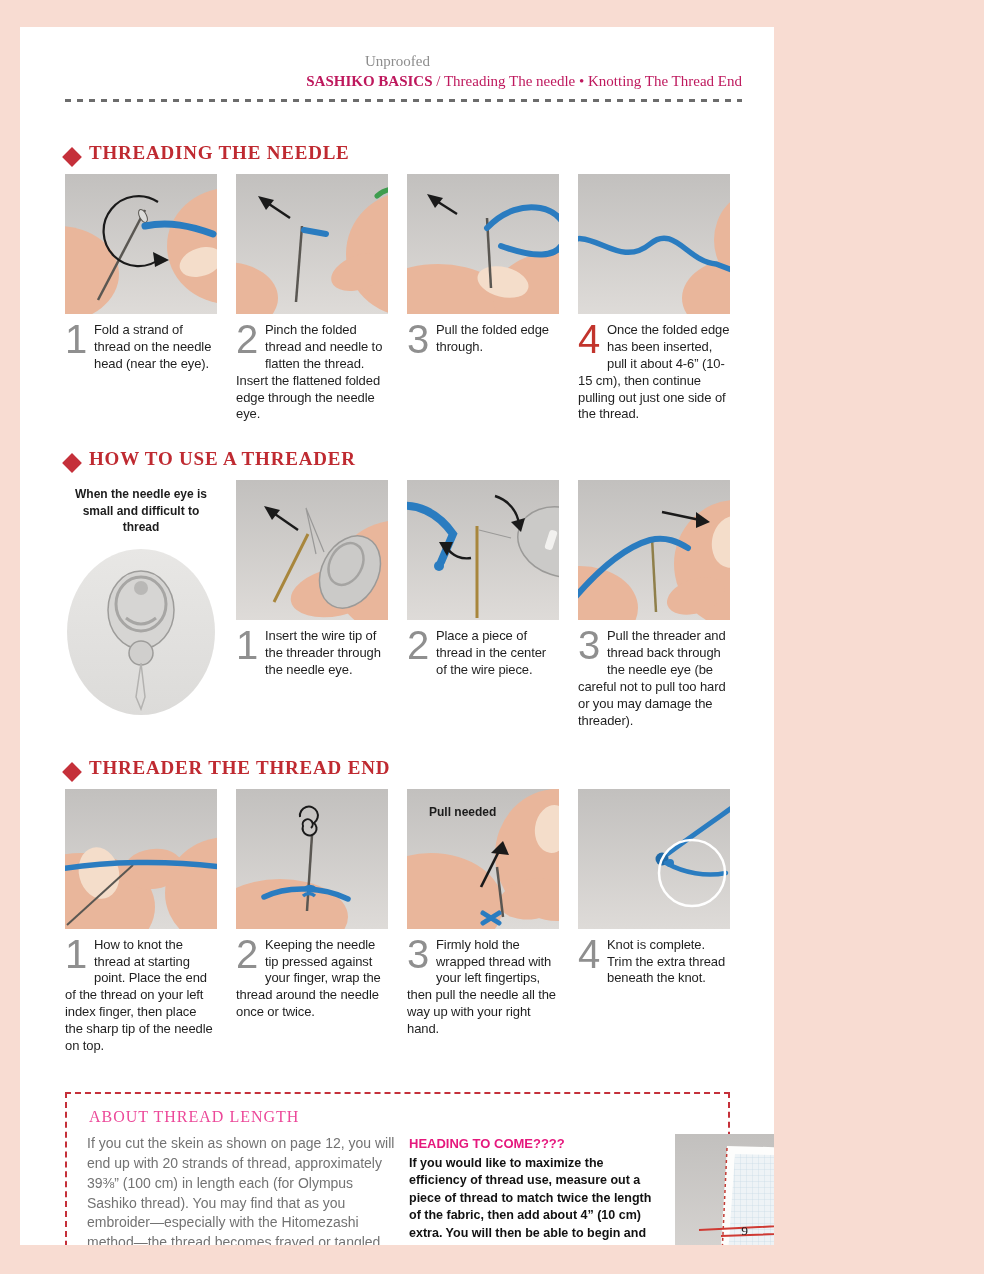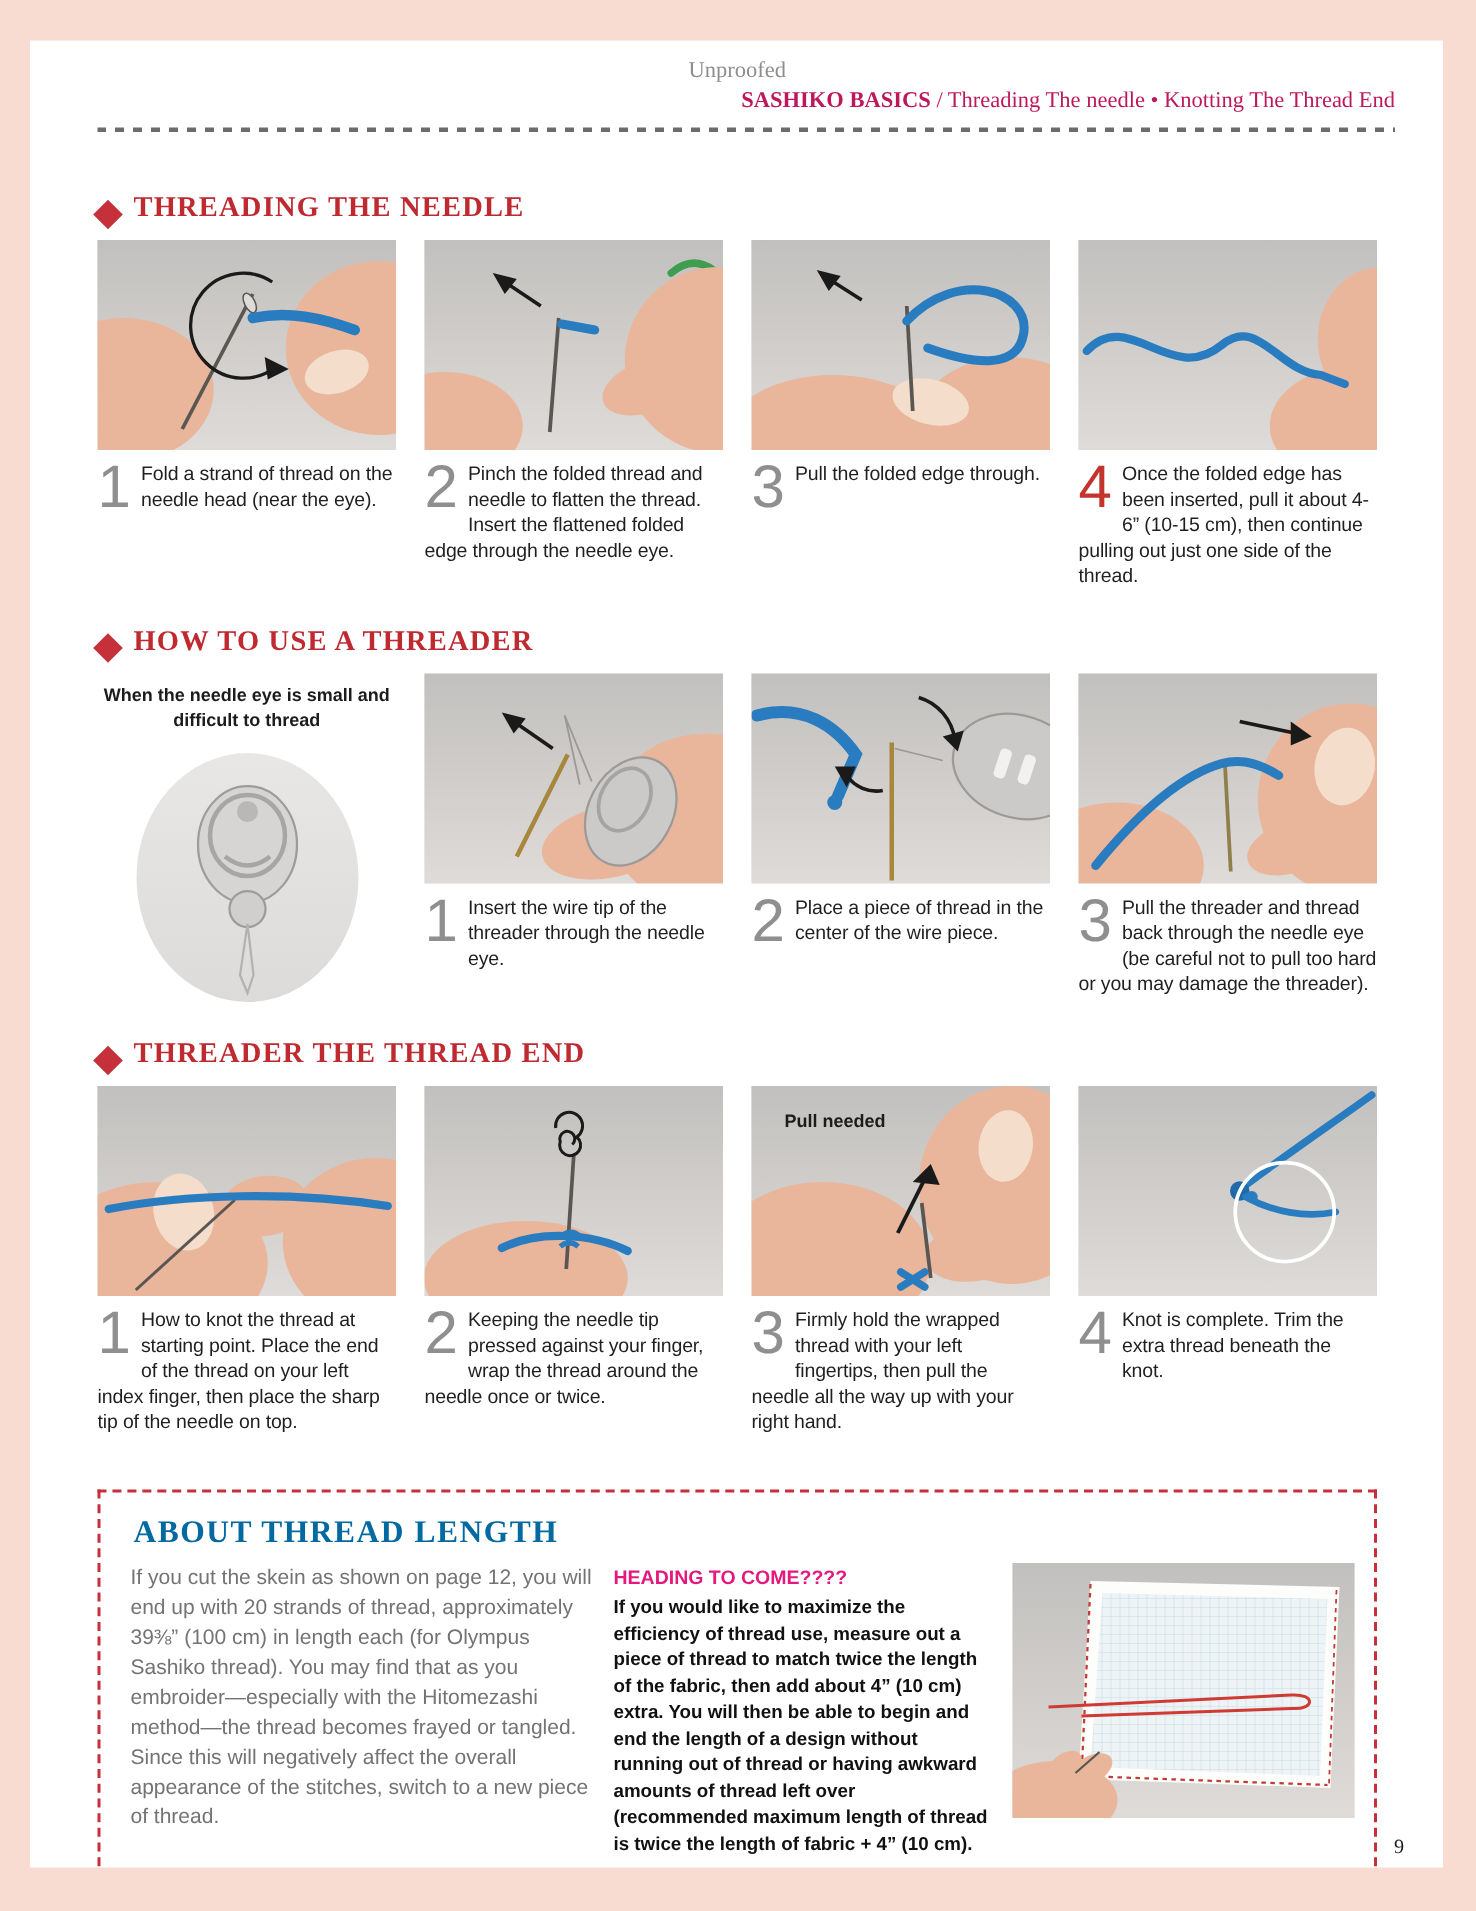--- a/index.html
+++ b/index.html
@@ -1,18 +1,18 @@
 <!DOCTYPE html>
 <html><head>
 <meta charset="utf-8">
 <style>
   html,body{margin:0;padding:0;}
   body{width:984px;height:1274px;background:#f8dcd2;font-family:"Liberation Sans",sans-serif;position:relative;}
-  .page{position:absolute;left:20px;top:27px;width:942px;height:1218px;background:#ffffff;
-        box-sizing:border-box;padding:12px 44px 0 45px;overflow:hidden;}
+  .page{position:absolute;left:20px;top:27px;width:754px;height:1218px;background:#ffffff;
+        box-sizing:border-box;padding:26px 44px 0 45px;overflow:hidden;}
   
   .unproofed{color:#8d8d8d;font-family:"Liberation Serif",serif;font-size:15px;text-align:center;}
   .title-line{font-family:"Liberation Serif",serif;font-size:15px;color:#be185d;text-align:right;margin-top:3px;margin-right:-12px;}
   .title-line .book{font-weight:bold;}
   .dashed-rule{height:3px;margin-top:9px;margin-right:-12px;
      background:repeating-linear-gradient(90deg,#6c6c6c 0 6px,transparent 6px 12px);}
   
   .sec-head{display:flex;align-items:flex-end;gap:10px;margin:0 0 10px 0;
      color:#bf2a31;font-family:"Liberation Serif",serif;font-weight:bold;font-size:19px;letter-spacing:.8px;}
   .diamond{width:14px;height:14px;background:#c5303a;transform:rotate(45deg);flex:0 0 auto;}
@@ -26,21 +26,21 @@
   .cap .num{float:left;width:29px;font-size:40px;line-height:34px;color:#8f8f8f;letter-spacing:-2px;}
   .cap .num.red{color:#c2342c;}
   .cap::after{content:"";display:block;clear:both;}
   
   .threader-note{font-size:12px;font-weight:bold;text-align:center;line-height:1.35;color:#1c1c1c;margin-top:6px;}
   .oval{width:148px;height:166px;border-radius:50%;margin:14px auto 0;overflow:hidden;
         background:linear-gradient(#e8e7e5,#dcdbd9);}
   .oval svg{display:block;width:100%;height:100%;}
   
   .about{margin-top:24px;border:2px dashed #c5303a;box-sizing:border-box;padding:12px 18px 14px 20px;min-height:252px;}
-  .about-title{color:#0369a1;font-family:"Liberation Serif",serif;font-weight:bold;font-size:21px;letter-spacing:1px;margin:2px 0 8px 2px;}
+  .about-title{color:#ec4899;font-family:"Liberation Serif",serif;font-weight:normal;font-size:16px;letter-spacing:1px;margin:2px 0 8px 2px;}
   .about-cols{display:grid;grid-template-columns:308px 252px 1fr;column-gap:14px;}
   .about-body{font-size:14px;line-height:1.42;color:#737373;}
   .editor-head{color:#e5187d;font-size:13px;font-weight:bold;margin:2px 0 4px 0;}
   .editor-body{font-size:12.5px;font-weight:bold;line-height:1.4;color:#111;}
   .about-photo{width:228px;height:170px;margin:6px 0 0 auto;background:linear-gradient(#c9c7c5,#dedbd8);}
   .about-photo svg{display:block;width:100%;height:100%;}
   .page-num{position:absolute;right:26px;bottom:6px;font-family:"Liberation Serif",serif;font-size:13.5px;color:#1c1c1c;}
   .hidden-defs{position:absolute;width:0;height:0;}
 </style>
 </head>

